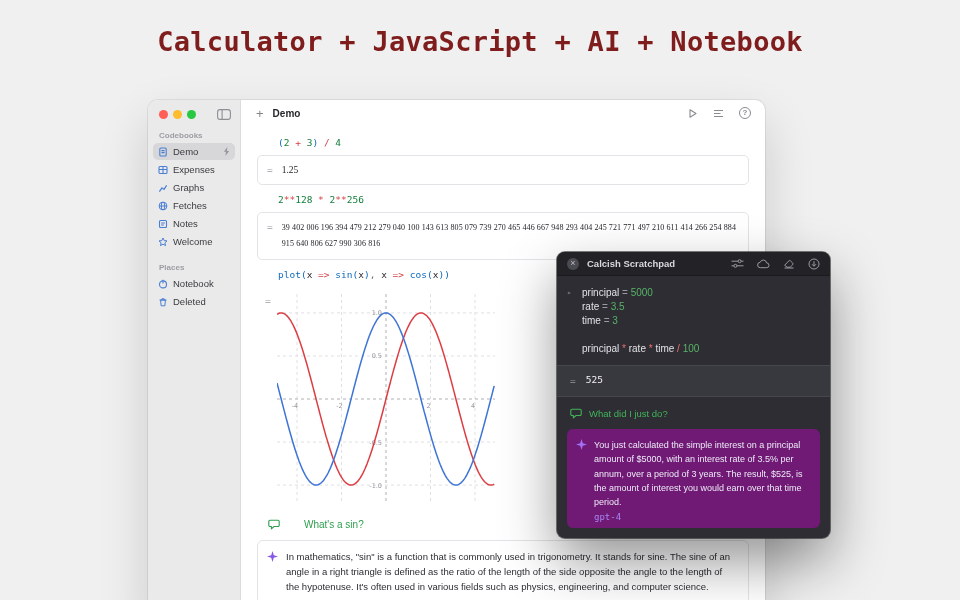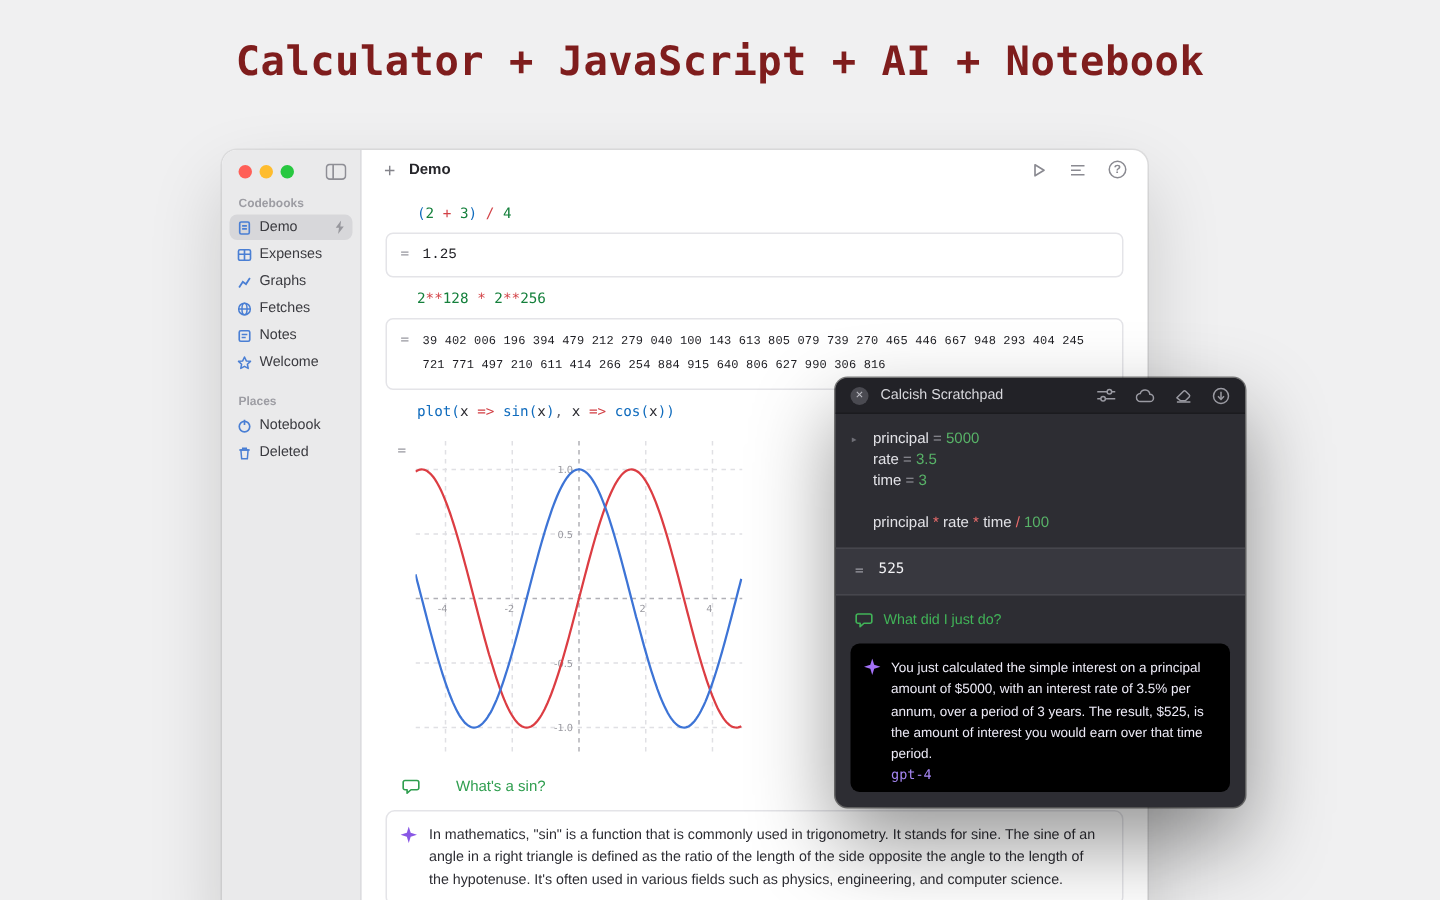--- a/index.html
+++ b/index.html
@@ -42,53 +42,53 @@
   .code-row{padding:9px 0 7px 27px;font-family:"DejaVu Sans Mono",monospace;font-size:9.5px;white-space:pre}
   .nb-code .tk-par{color:#0f6bbd}
   .nb-code .tk-id{color:#0f6bbd}
   .nb-code .tk-num{color:#15803c}
   .nb-code .tk-op{color:#d23f44}
   .nb-code .tk-var{color:#2b2b31}
   .nb-code .tk-com{color:#6a6a72}
   .result-box{border:1px solid #e4e4e8;border-radius:5px;margin:0 6px;padding:7px 10px 7px 9px;
     display:flex;gap:9px;align-items:flex-start;background:#fff}
   .eq{color:#9b9ba2;font-family:"DejaVu Sans Mono",monospace;font-size:9.5px;line-height:1.5;flex:none}
-  .rv{font-family:Liberation Mono, monospace;font-size:9.5px;color:#1e1e23;line-height:1.5}
+  .rv{font-family:Liberation Serif, serif;font-size:9.5px;color:#1e1e23;line-height:1.5}
   .bignum{font-size:8px;line-height:2;letter-spacing:.1px}
   .plot-row{display:flex;gap:6px;padding:7px 0 4px 14px;align-items:flex-start}
   .plot{flex:none}
   .q-row{display:flex;align-items:center;gap:24px;padding:11px 0 8px 17px;font-size:10px;color:#2f9e4f}
   .ai-box{border:1px solid #e4e4e8;border-radius:6px;margin:2px 6px 0;padding:9px 12px 9px 9px;
     display:flex;gap:8px;align-items:flex-start}
   .ai-icon{display:flex;flex:none;margin-top:1px}
   .ai-text{font-size:9.5px;line-height:1.55;color:#2d2d33}
 
   
   .scratchpad{position:absolute;left:557px;top:252px;width:273px;background:#2d2d33;border-radius:8px;
     box-shadow:0 0 0 1px rgba(0,0,0,.5),0 24px 55px rgba(0,0,0,.42);overflow:hidden;z-index:5}
   .sp-titlebar{display:flex;align-items:center;height:24px;background:#222227;padding:0 10px;
     border-bottom:1px solid #1b1b1f}
   .sp-close{width:12px;height:12px;border-radius:50%;background:#4a4a51;color:#bcbcc3;font-size:9px;
     line-height:11px;text-align:center;flex:none}
-  .sp-title{font-size:9.5px;color:#d8d8dd;margin-left:8px;font-weight:400}
+  .sp-title{font-size:9.5px;color:#d8d8dd;margin-left:8px;font-weight:700}
   .sp-spacer{flex:1}
   .sp-ticon{display:flex;margin-left:13px}
   .sp-body{padding:10px 10px 10px}
   .sp-rowline{display:flex;min-height:14px;line-height:14px}
   .sp-gutter{width:15px;flex:none;color:#6e6e76;font-size:8px;font-family:"DejaVu Sans Mono",monospace}
   .sp-code{font-family:Liberation Sans, sans-serif;font-size:10px;white-space:pre}
   .sp-code .tk-id{color:#e2e2e7}
   .sp-code .tk-num{color:#58b368}
   .sp-code .tk-op{color:#ee6d6d}
   .sp-code .tk-eq{color:#9a9aa2}
   .sp-result{margin:9px -10px;padding:8px 10px 8px 13px;background:#38383f;
     border-top:1px solid #46464d;border-bottom:1px solid #46464d;display:flex;gap:10px}
   .sp-rv{color:#f2f2f5;font-family:"DejaVu Sans Mono",monospace;font-size:9.5px}
   .sp-q{display:flex;align-items:center;gap:7px;margin:11px 3px 0;font-size:9.5px;color:#41b458}
-  .sp-ai{margin:10px 0 0;background:#000000;border-radius:6px;padding:9px 9px 6px;display:flex;gap:7px;
+  .sp-ai{margin:10px 0 0;background:#701a75;border-radius:6px;padding:9px 9px 6px;display:flex;gap:7px;
     align-items:flex-start}
   .sp-ai-body{flex:1}
   .sp-ai-text{font-size:9px;line-height:1.58;color:#eceaf6}
   .sp-model{text-align:left;color:#a586f2;font-size:9px;margin-top:3px;font-family:"DejaVu Sans Mono",monospace}
 </style>
 </head>
 <body>
 
 <div class="stage">
 

